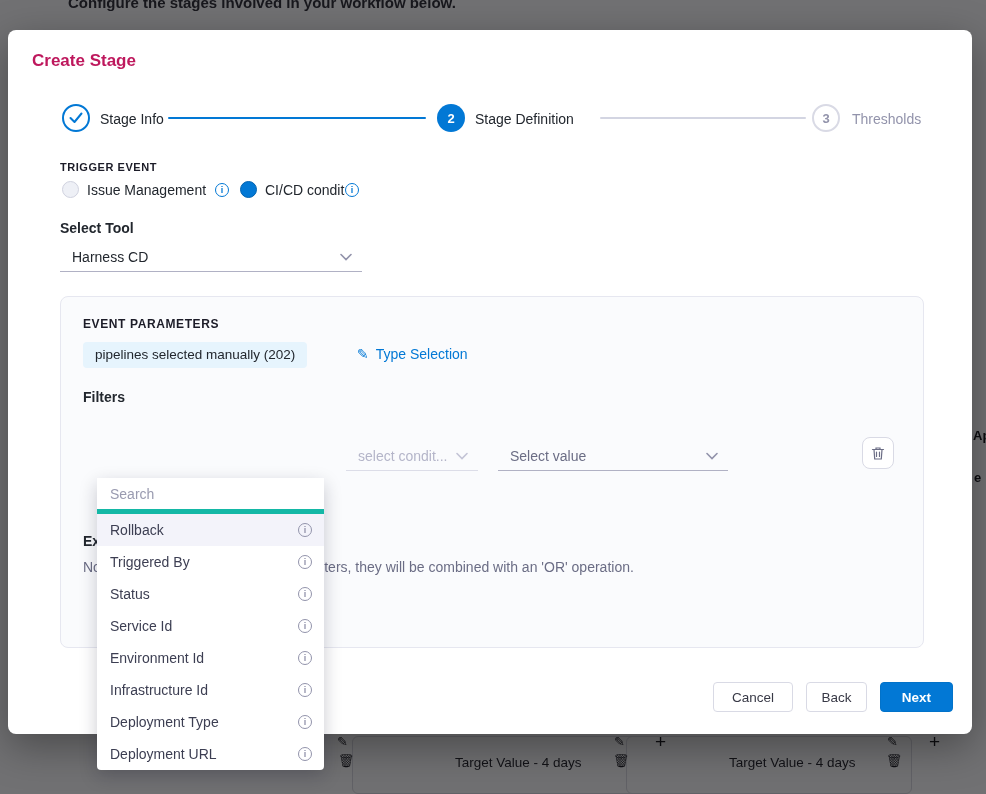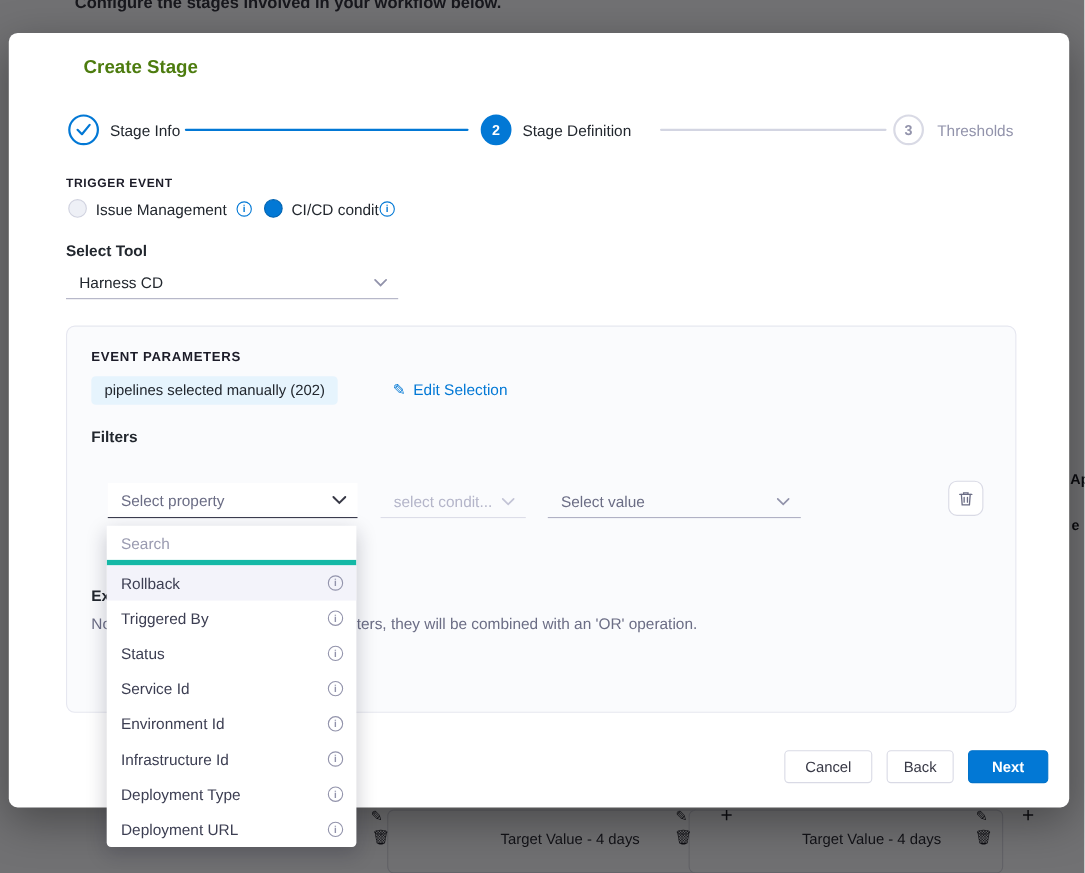--- a/index.html
+++ b/index.html
@@ -17,21 +17,21 @@
   .bg-plus{position:absolute;font-size:19px;color:#111116;line-height:1;}
   .bg-frag{position:absolute;font-size:13px;font-weight:600;color:#0e0e12;}
   .bg-card{position:absolute;height:58px;border:1px solid #d8d8df;border-radius:6px;background:#fdfdfd;}
 
   
   .overlay{position:absolute;inset:0;background:rgba(10,10,14,.58);}
 
   
   .modal{position:absolute;left:8px;top:30px;width:964px;height:704px;background:#fff;
          border-radius:8px;box-shadow:0 12px 40px rgba(0,0,0,.35);}
-  .modal-title{position:absolute;left:24px;top:21px;font-size:17px;font-weight:700;color:#4d7c0f;margin-left:44px;}
+  .modal-title{position:absolute;left:24px;top:21px;font-size:17px;font-weight:700;color:#be185d;}
 
   
   .step-circle{position:absolute;width:28px;height:28px;border-radius:50%;
                display:flex;align-items:center;justify-content:center;font-size:13px;font-weight:700;}
   .step-done{left:54px;top:74px;border:2px solid #0278d5;background:#fff;color:#0278d5;}
   .step-active{left:429px;top:74px;background:#0278d5;color:#fff;}
   .step-pending{left:804px;top:74px;border:2px solid #d9dae5;background:#fff;color:#9293ab;}
   .step-label{position:absolute;top:81px;font-size:14px;color:#22272e;white-space:nowrap;}
   .step-label.pending{color:#9293ab;}
   .step-line{position:absolute;top:87px;height:2px;border-radius:1px;}
@@ -164,31 +164,25 @@
       <path d="M1 1.5 L6 6.5 L11 1.5" fill="none" stroke="currentColor" stroke-width="1.6" stroke-linecap="round"></path>
     </svg>
   </div>
 
   <div class="panel">
     <div class="section-caps ep-title" style="position:absolute;font-size:12px;">EVENT PARAMETERS</div>
 
     <div class="chip">pipelines selected manually (202)</div>
     <div class="edit-link">
       <span class="pencil">✎</span>
-      <span>Edit Selection</span>
+      <span>Type Selection</span>
     </div>
 
     <div class="filters-title">Filters</div>
 
-    <div class="underline-select prop-select">
-      <span>Select property</span>
-      <svg class="chev dark" width="13" height="9" viewBox="0 0 12 8">
-        <path d="M1 1.5 L6 6.5 L11 1.5" fill="none" stroke="currentColor" stroke-width="1.7" stroke-linecap="round"></path>
-      </svg>
-    </div>
     <div class="underline-select cond-select">
       <span>select condit...</span>
       <svg class="chev" style="color:#c3c4d6;" width="12" height="8" viewBox="0 0 12 8">
         <path d="M1 1.5 L6 6.5 L11 1.5" fill="none" stroke="currentColor" stroke-width="1.6" stroke-linecap="round"></path>
       </svg>
     </div>
     <div class="underline-select value-select">
       <span>Select value</span>
       <svg class="chev" width="12" height="8" viewBox="0 0 12 8">
         <path d="M1 1.5 L6 6.5 L11 1.5" fill="none" stroke="currentColor" stroke-width="1.6" stroke-linecap="round"></path>

